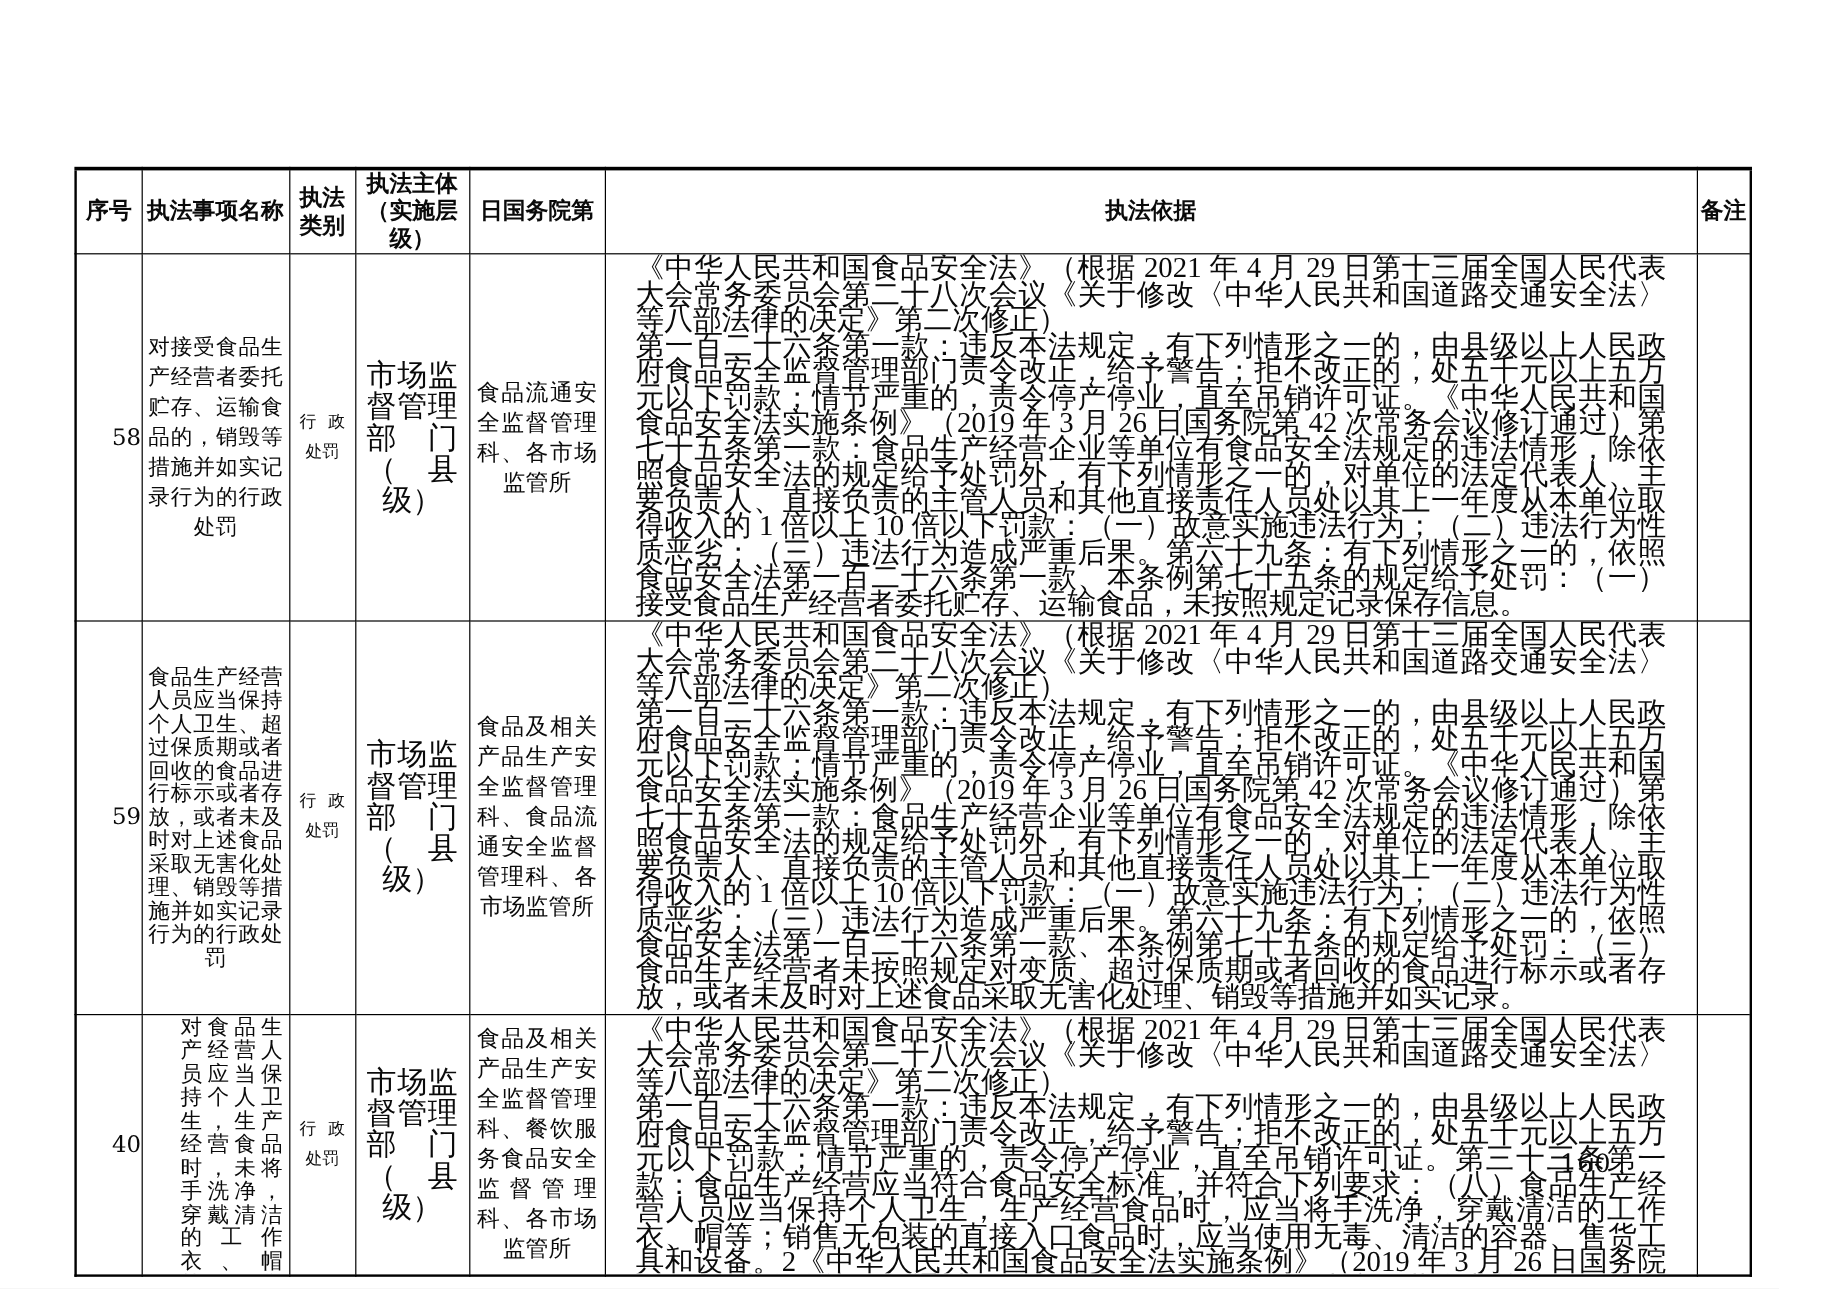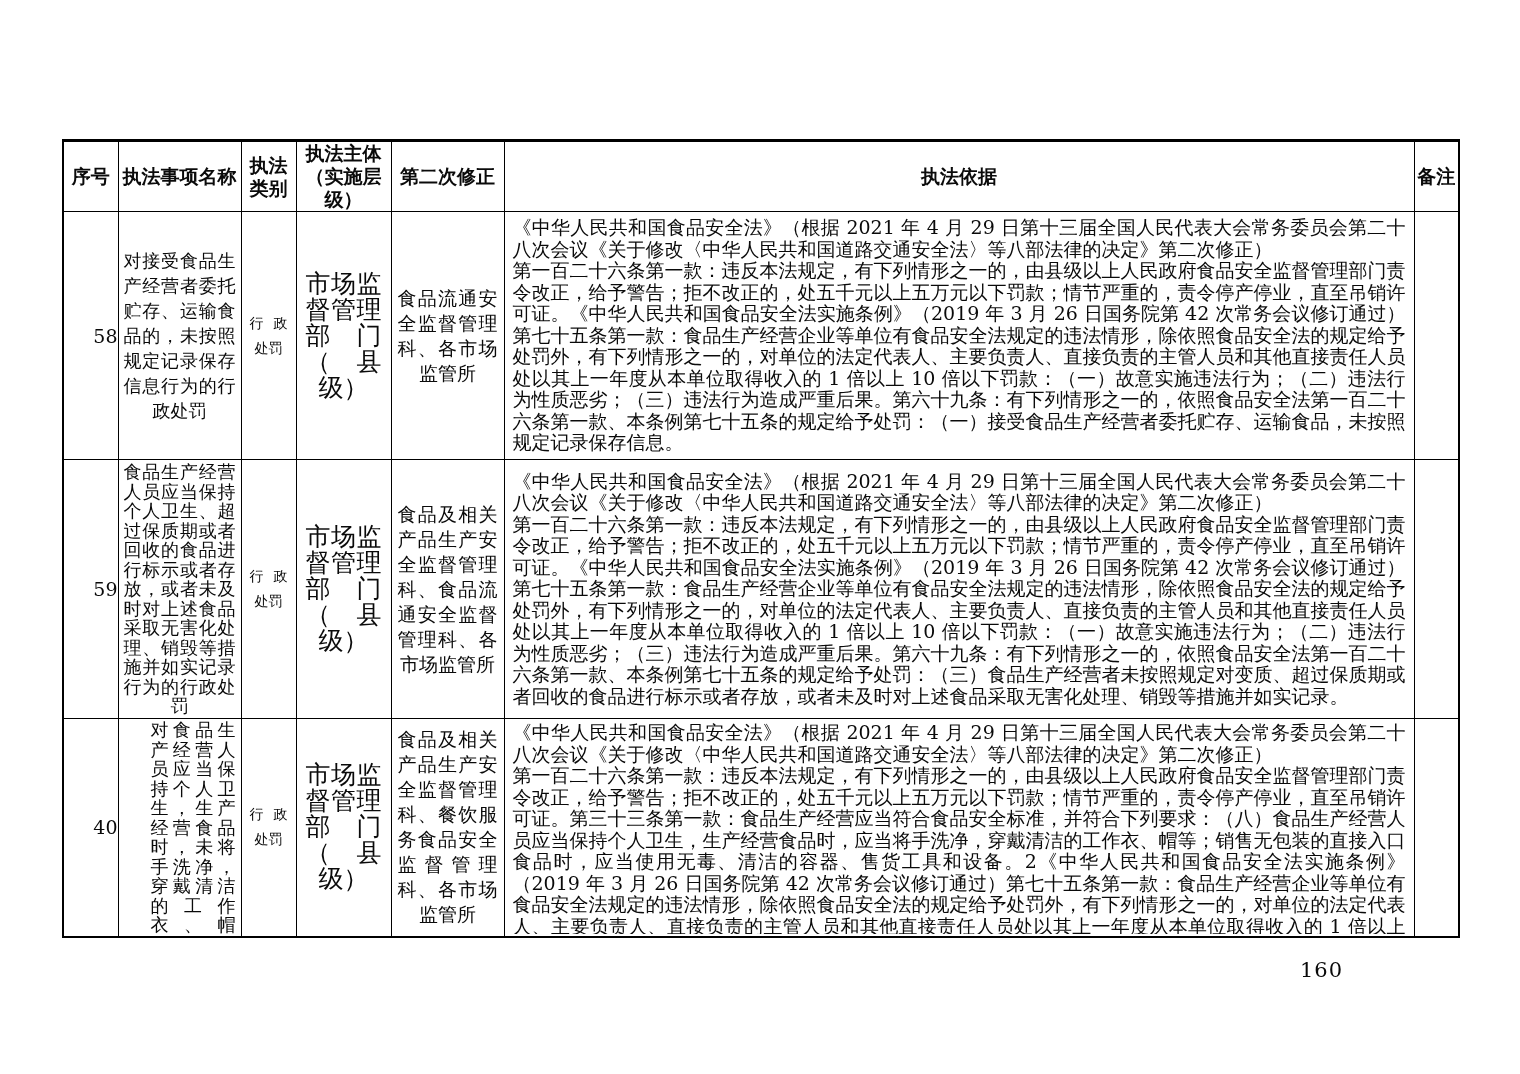--- a/index.html
+++ b/index.html
@@ -61,23 +61,24 @@
     font-size:25px;line-height:26px;
     text-align:justify;text-align-last:center;
     padding:0 9px;
   }
   .agency{
     font-size:19px;line-height:25px;
     text-align:justify;text-align-last:center;
     padding:0 6px;
   }
   .basis{
-    font-size:19px;line-height:21.5px;
+    font-size:24px;line-height:21.5px;
     text-align:justify;
-    padding:2px 8px;
+    padding:2px 25px;
+    font-family:Liberation Serif, serif;
   }
   .basis .bp{margin:0;}
   .r60 td .clipwrap{max-height:214px;overflow:hidden;}
   .r60 .name{text-align-last:justify;margin-left:27px;}
   .pageno{
     position:absolute;
     left:1300px;top:958px;
     font-size:21px;
     letter-spacing:1px;
     text-align:center;
@@ -106,37 +107,37 @@
         <th>
             <div class="h">执法事项名称</div>
           </th>
         <th>
             <div class="h">执法类别</div>
           </th>
         <th>
             <div class="h">执法主体（实施层级）</div>
           </th>
         <th>
-            <div class="h">第二次修正</div>
+            <div class="h">日国务院第</div>
           </th>
         <th>
             <div class="h">执法依据</div>
           </th>
         <th>
             <div class="h">备注</div>
           </th>
       </tr>
     </thead>
     <tbody>
       <tr class="r58">
         <td>
             <div class="seq">58</div>
           </td>
         <td>
-            <div class="name">对接受食品生产经营者委托贮存、运输食品的，未按照规定记录保存信息行为的行政处罚</div>
+            <div class="name">对接受食品生产经营者委托贮存、运输食品的，销毁等措施并如实记录行为的行政处罚</div>
           </td>
         <td>
             <div class="cat">行政处罚</div>
           </td>
         <td>
             <div class="subj">市场监督管理部门（县级）</div>
           </td>
         <td>
             <div class="agency">食品流通安全监督管理科、各市场监管所</div>
           </td>

